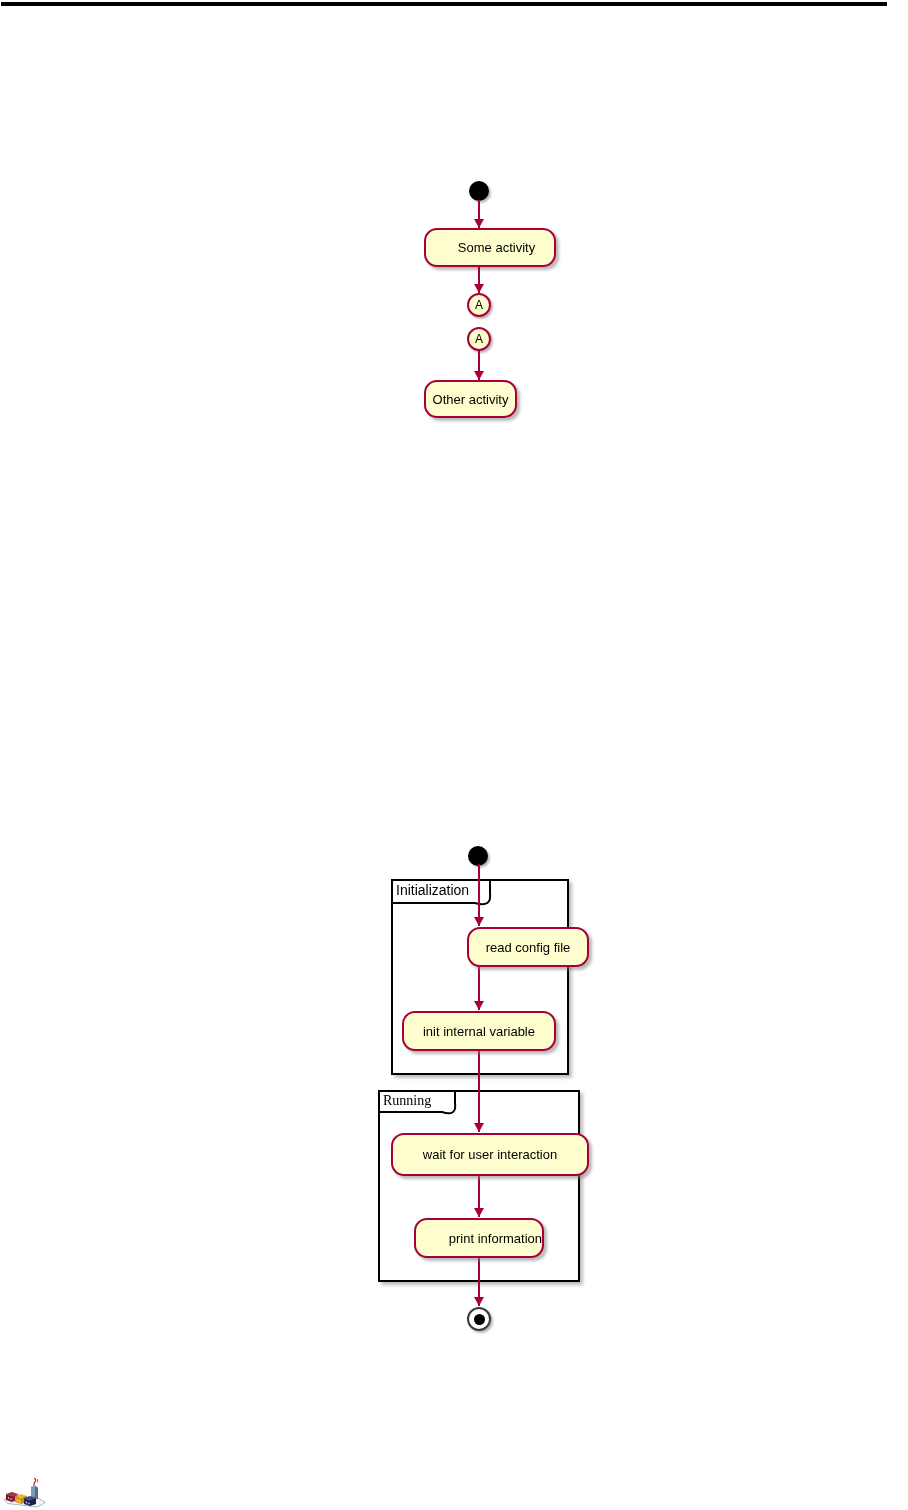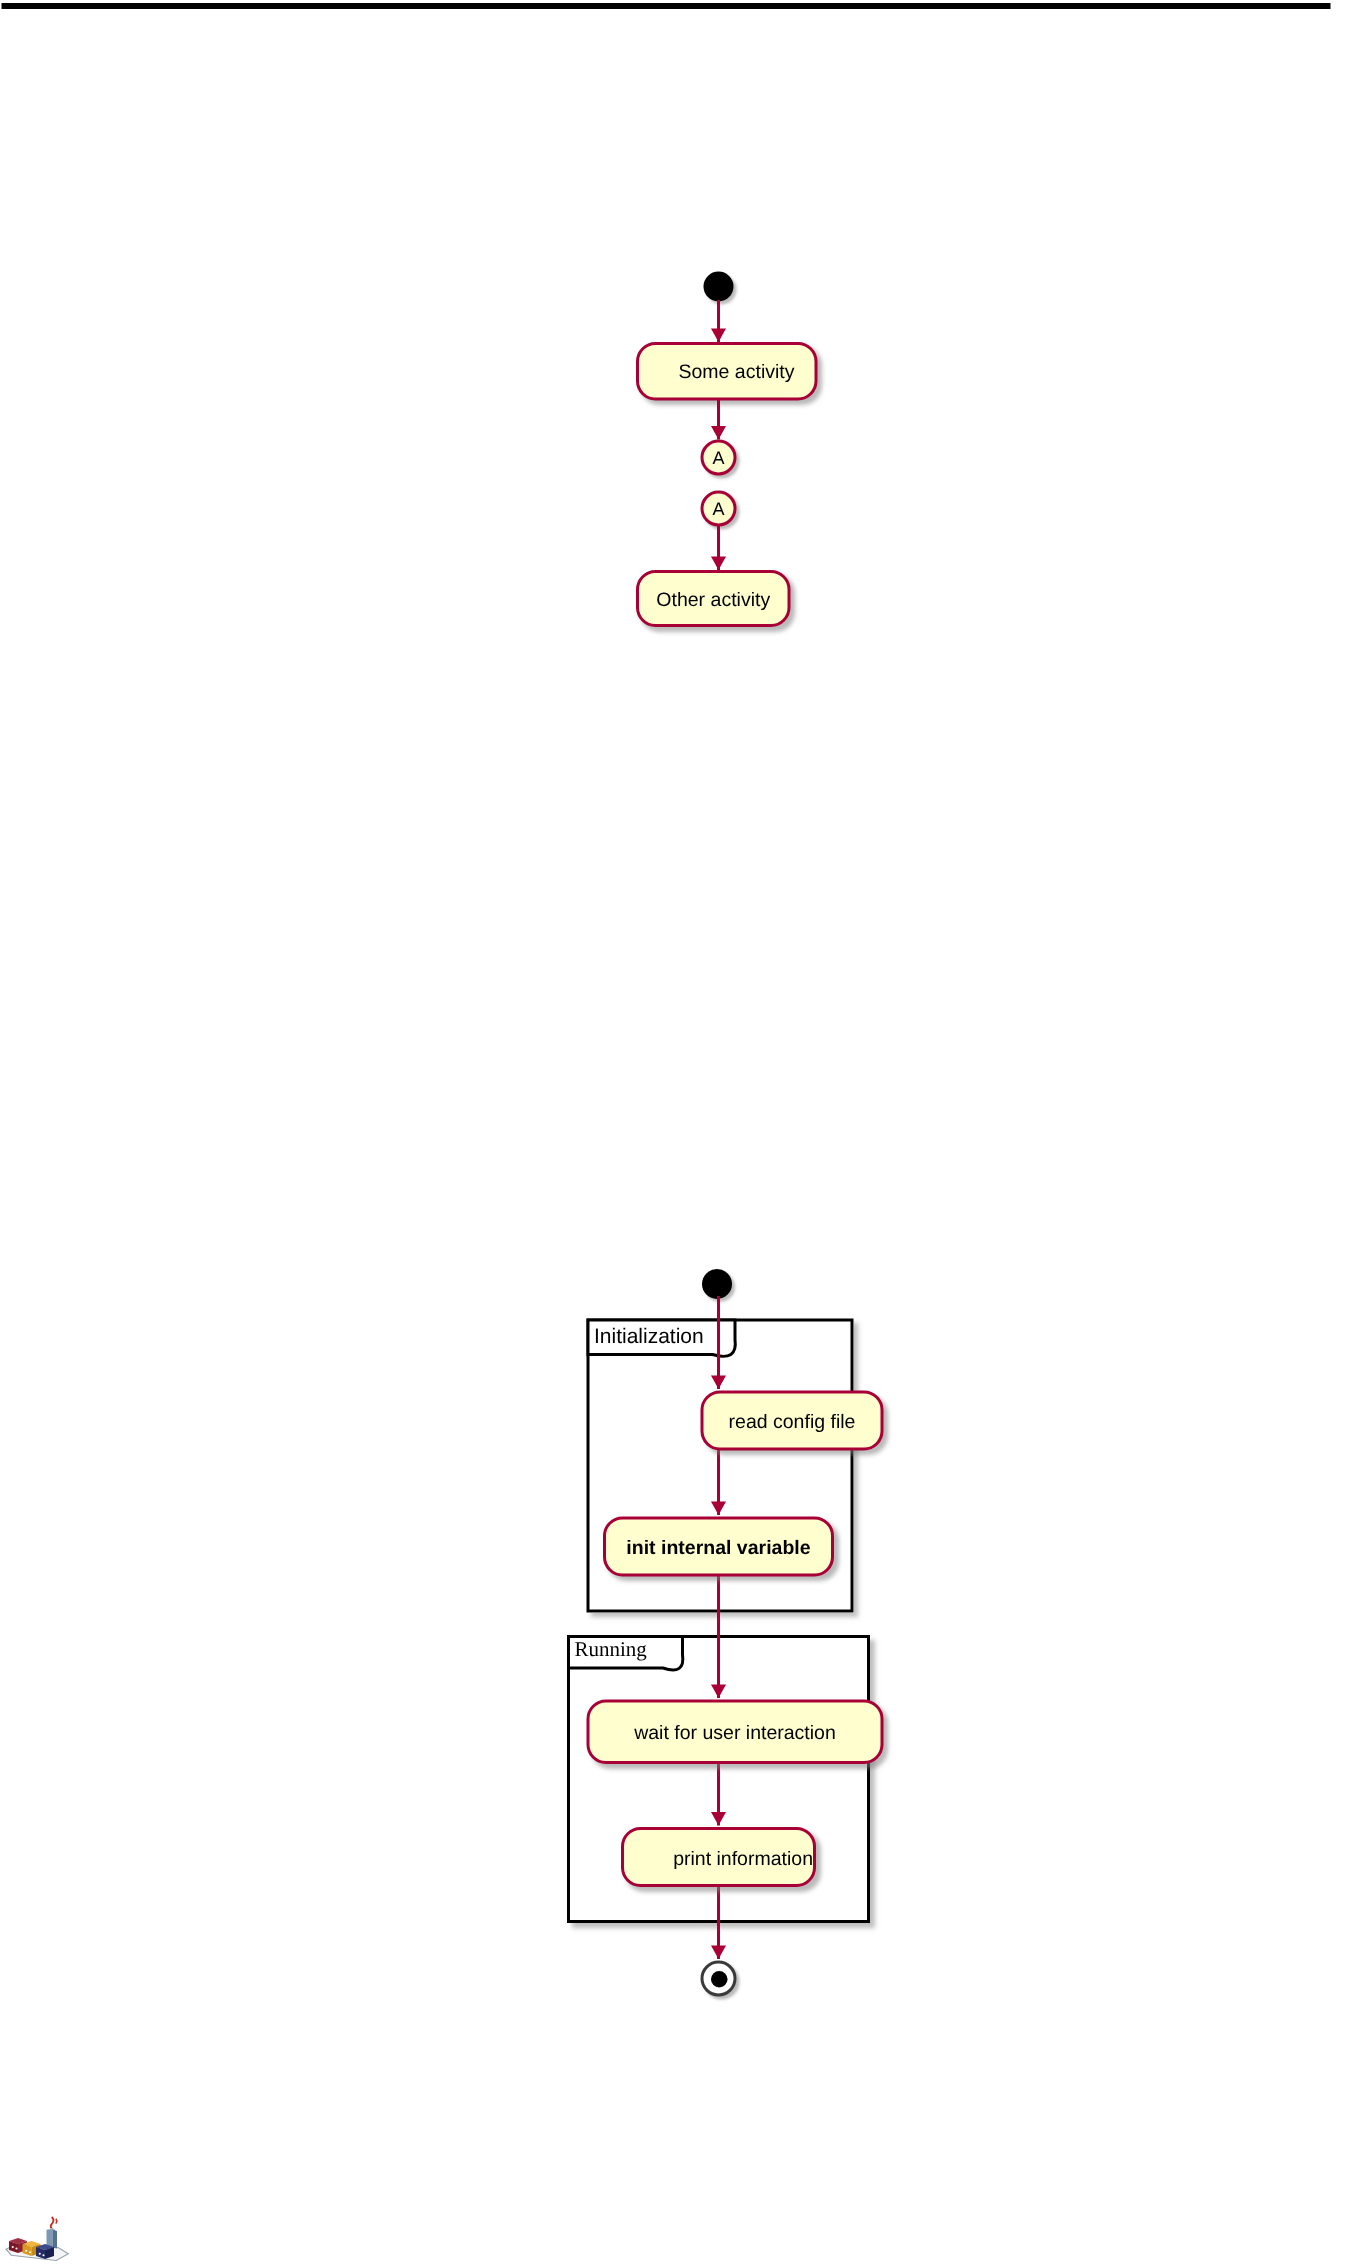--- a/index.html
+++ b/index.html
@@ -71,37 +71,37 @@
 
 <div class="page">
 
   <div class="top-rule"></div>
 
   <div>
     <div class="start-node" style="left:469px; top:181px;"></div>
 
     <div class="arrow" style="left:478px; top:200px; height:28px;"></div>
 
-    <div class="activity" style="left:424px; top:228px; width:121px; height:39px;padding-left:13px;">
+    <div class="activity" style="left:424px; top:228px; width:132px; height:39px;padding-left:13px;">
       <span>Some activity</span>
     </div>
 
     <div class="arrow" style="left:478px; top:266px; height:27px;"></div>
 
     <div class="connector" style="left:467px; top:293px;">
       <span>A</span>
     </div>
 
     <div class="connector" style="left:467px; top:327px;">
       <span>A</span>
     </div>
 
     <div class="arrow" style="left:478px; top:350px; height:30px;"></div>
 
-    <div class="activity" style="left:424px; top:380px; width:103px; height:38px;">
+    <div class="activity" style="left:424px; top:380px; width:93px; height:38px;">
       <span>Other activity</span>
     </div>
   </div>
 
   <div>
 
     <div class="start-node" style="left:468px; top:846px;"></div>
 
     <div class="partition" style="left:391px; top:879px; width:178px; height:196px;"></div>
     <div class="partition-tab" style="left:391px; top:879px; width:104px; height:30px;">
@@ -122,21 +122,21 @@
     <div class="arrow" style="left:478px; top:864px; height:62px;"></div>
     <div class="arrow" style="left:478px; top:966px; height:44px;"></div>
     <div class="arrow" style="left:478px; top:1050px; height:82px;"></div>
     <div class="arrow" style="left:478px; top:1175px; height:42px;"></div>
     <div class="arrow" style="left:478px; top:1257px; height:49px;"></div>
 
     <div class="activity" style="left:419px; top:927px; width:122px; height:40px;margin-left:48px;">
       <span>read config file</span>
     </div>
 
-    <div class="activity" style="left:402px; top:1011px; width:154px; height:40px;font-weight:bold;">
+    <div class="activity" style="left:402px; top:1011px; width:154px; height:40px;">
       <span>init internal variable</span>
     </div>
 
     <div class="activity" style="left:391px; top:1133px; width:198px; height:43px;">
       <span>wait for user interaction</span>
     </div>
 
     <div class="activity" style="left:414px; top:1218px; width:130px; height:40px;justify-content:flex-end;">
       <span>print information</span>
     </div>

